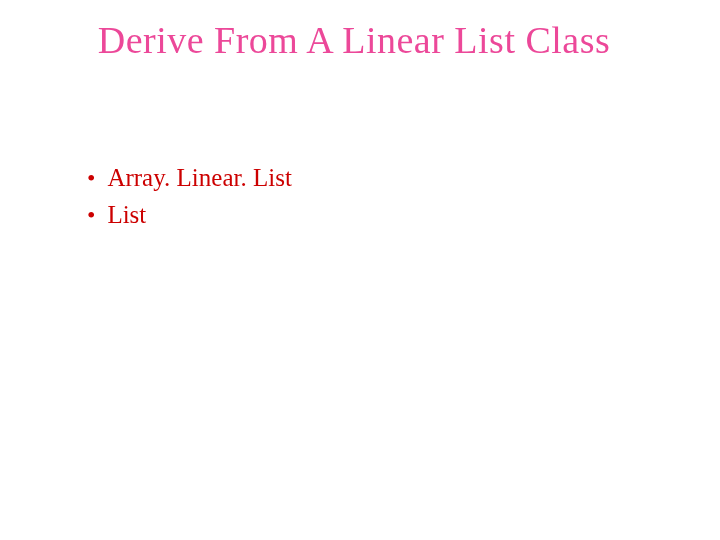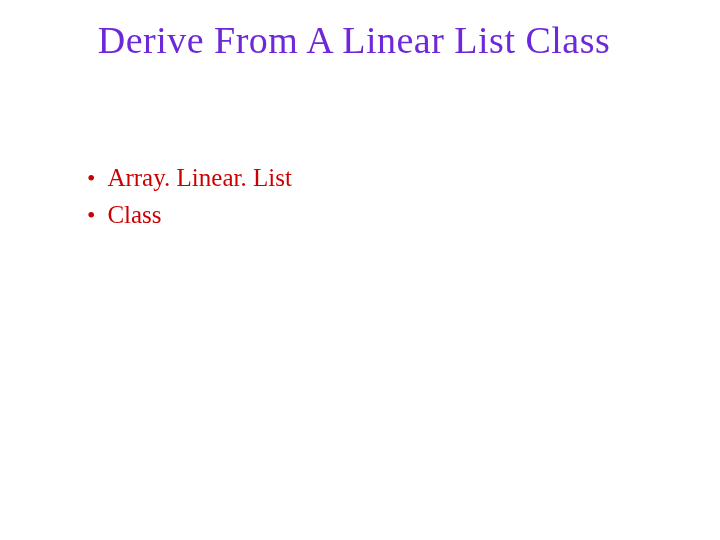--- a/index.html
+++ b/index.html
@@ -19,21 +19,21 @@
       height: 100%;
       position: relative;
       padding: 0;
     }
     .title {
       position: absolute;
       top: 18px;
       left: 0;
       right: 12px;
       text-align: center;
-      color: #6d28d9;
+      color: #ec4899;
       font-size: 38px;
       font-weight: normal;
       letter-spacing: 0.5px;
     }
     .content {
       position: absolute;
       top: 160px;
       left: 87px;
     }
     .bullet-list {
@@ -61,17 +61,17 @@
   <h1 class="title">Derive From A Linear List Class</h1>
 
   <div class="content">
     <ul class="bullet-list">
       <li class="bullet-item">
         <span class="bullet-marker">•</span>
         <span>Array. Linear. List</span>
       </li>
       <li class="bullet-item">
         <span class="bullet-marker">•</span>
-        <span>Class</span>
+        <span>List</span>
       </li>
     </ul>
   </div>
 </div>
 
 </body></html>

